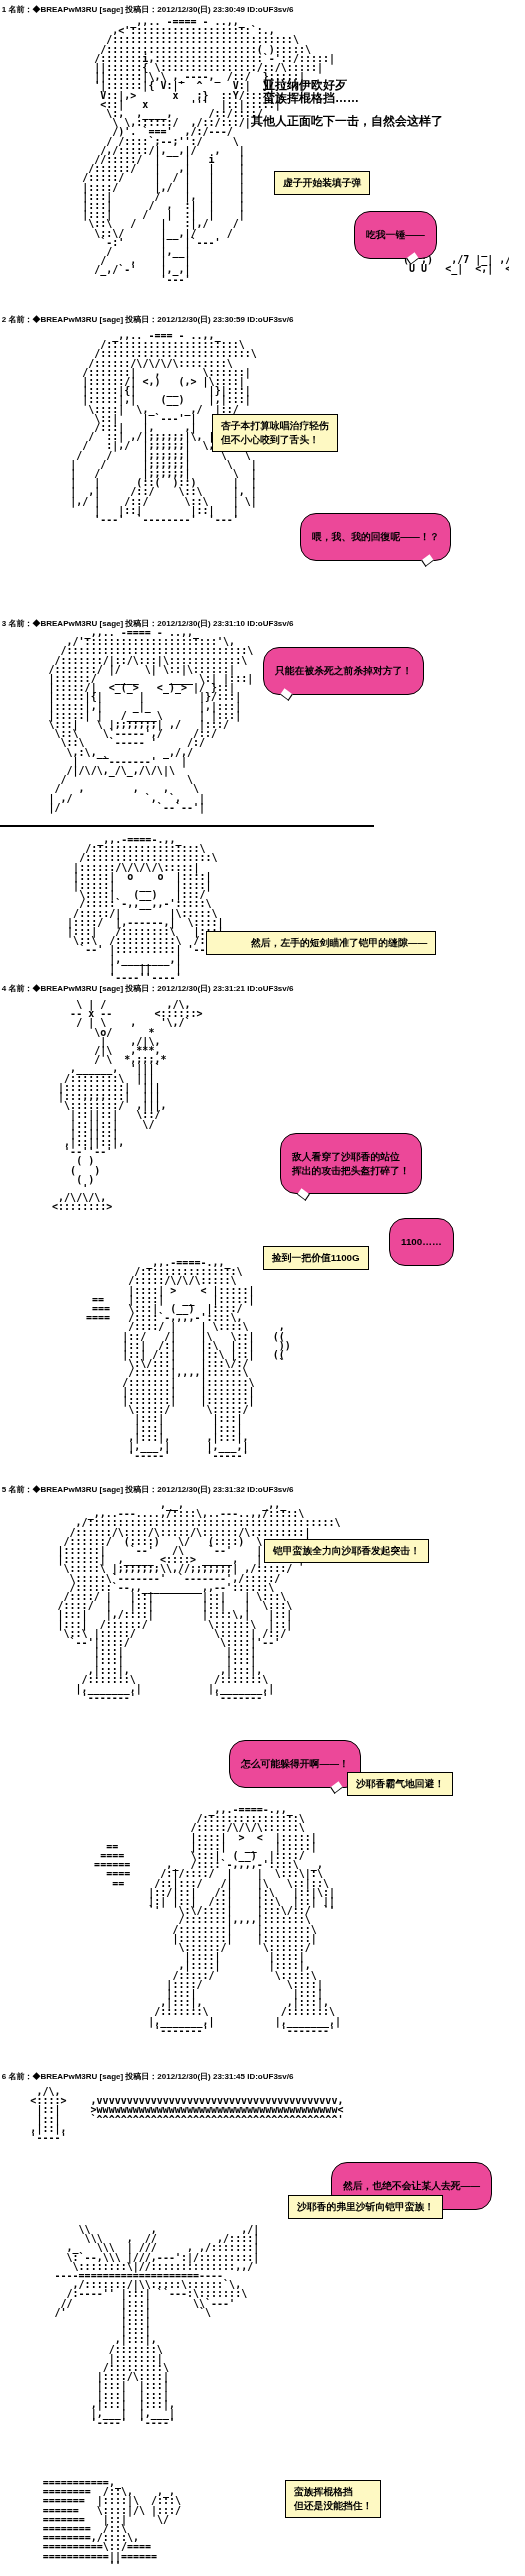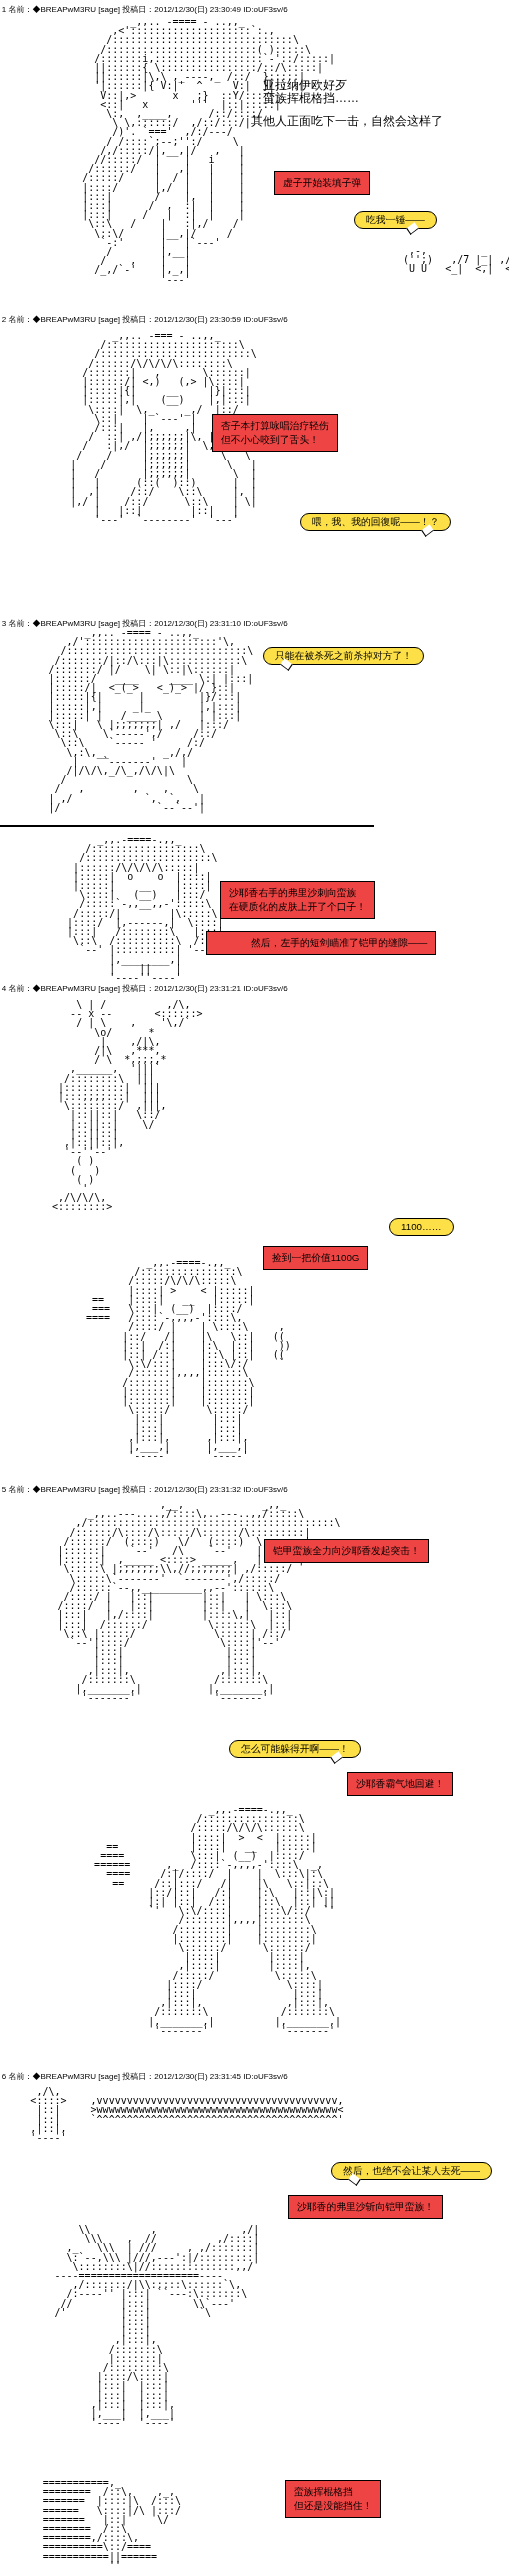--- a/index.html
+++ b/index.html
@@ -1,24 +1,24 @@
 <!DOCTYPE html>
 <html style="font-size:9.8px"><head>
 <meta charset="utf-8">
 <style>
   html,body{margin:0;padding:0;background:#ffffff;}
   .page{position:relative;width:509px;height:2576px;background:#ffffff;color:#000;overflow:hidden;
-        font-family:"Liberation Sans",sans-serif;}
+        font-family:"Liberation Sans",sans-serif;font-weight:bold;}
   .hdr{position:absolute;font-size:8px;white-space:nowrap;color:#000;}
   .aa{position:absolute;font-family:"DejaVu Sans Mono",monospace;font-size:10px;line-height:9.2px;
       white-space:pre;color:#000;}
   .txt{position:absolute;font-size:12px;white-space:nowrap;color:#000;}
-  .box{position:absolute;border:1.8px solid #000;background:#ef4444;padding:3.7px 8px;
+  .box{position:absolute;border:1.8px solid #000;background:#fef9c3;padding:3.7px 8px;
        font-size:9.8px;line-height:1.45;white-space:nowrap;z-index:5;}
-  .bub{position:absolute;border:1.2px solid #000;border-radius:16px;background:#fde047;padding:1px 11px;
+  .bub{position:absolute;border:1.2px solid #000;border-radius:16px;background:#ec4899;padding:16px 11px;
        font-size:9.8px;line-height:1.4;white-space:nowrap;z-index:5;}
   .tail-r{position:absolute;right:18.4px;bottom:-5.5px;width:8px;height:8px;background:#fff;
           border-right:1.2px solid #000;border-bottom:1.2px solid #000;transform:skewX(-18deg) rotate(45deg);}
   .tail-l{position:absolute;left:18.4px;bottom:-5.5px;width:8px;height:8px;background:#fff;
           border-left:1.2px solid #000;border-bottom:1.2px solid #000;transform:skewX(18deg) rotate(-45deg);}
   .sep{position:absolute;background:#000;height:1.8px;z-index:2;}
 </style>
 </head>
 <body>
 
@@ -132,24 +132,20 @@
        \::::|   (__)   |:::/
        /:::::`-,,__,,-':::::\
       /:::::/|        |\:::::\
      |::::/  |,------,|  \::::|
      |:::|   /::::::::\   |:::|
       \::\  /::::::::::\  /::/
        `--' |::::::::::| '--'
             |,________,|
             |    ||    |
             '----''----'</div>
-  <div class="box" style="left:220px;top:881px;">
-    <div>沙耶香右手的弗里沙刺向蛮族</div>
-    <div>在硬质化的皮肤上开了个口子！</div>
-  </div>
   <div class="box" style="left:206px;top:931px;padding-left:44px;">然后，左手的短剑瞄准了铠甲的缝隙——</div>
 
   <div class="hdr" style="left:1.8px;top:983px;text-align:center;">4 名前：◆BREAPwM3RU [sage] 投稿日：2012/12/30(日) 23:31:21 ID:oUF3sv/6</div>
   <div class="aa" style="left:34px;top:1000px;">       \ | /          ,/\,
       -- x --       &lt;::::::&gt;
        / | \    ,    '\,/`
           \o/      *
            |    ,/|\,
           /|\   ,***,
           / \  *,;;;,*
@@ -162,20 +158,25 @@
       |::||::|    \/
       |::||::|
      ,|::||::|,
      '--''--'
        ( )
       (   )
        ( )
         '
     ,/\/\/\,
    &lt;::::::::&gt;</div>
+  <div class="bub" style="left:280px;top:1133px;">
+    <div>敌人看穿了沙耶香的站位</div>
+    <div>挥出的攻击把头盔打碎了！</div>
+    <span class="tail-l"></span>
+  </div>
   <div class="bub" style="left:389px;top:1218px;">
     <span>1100……</span>
   </div>
   <div class="box" style="left:263px;top:1246px;">捡到一把价值1100G</div>
   <div class="aa" style="left:74px;top:1258px;">            _,,.-====-.,,_
           /::::::::::::::::\
          /:::::/\/\/\:::::\
          |::::| &gt;    &lt; |:::::|
    ==    |::::|   __   |:::::|
    ===   \:::|  (__)  |::::/

